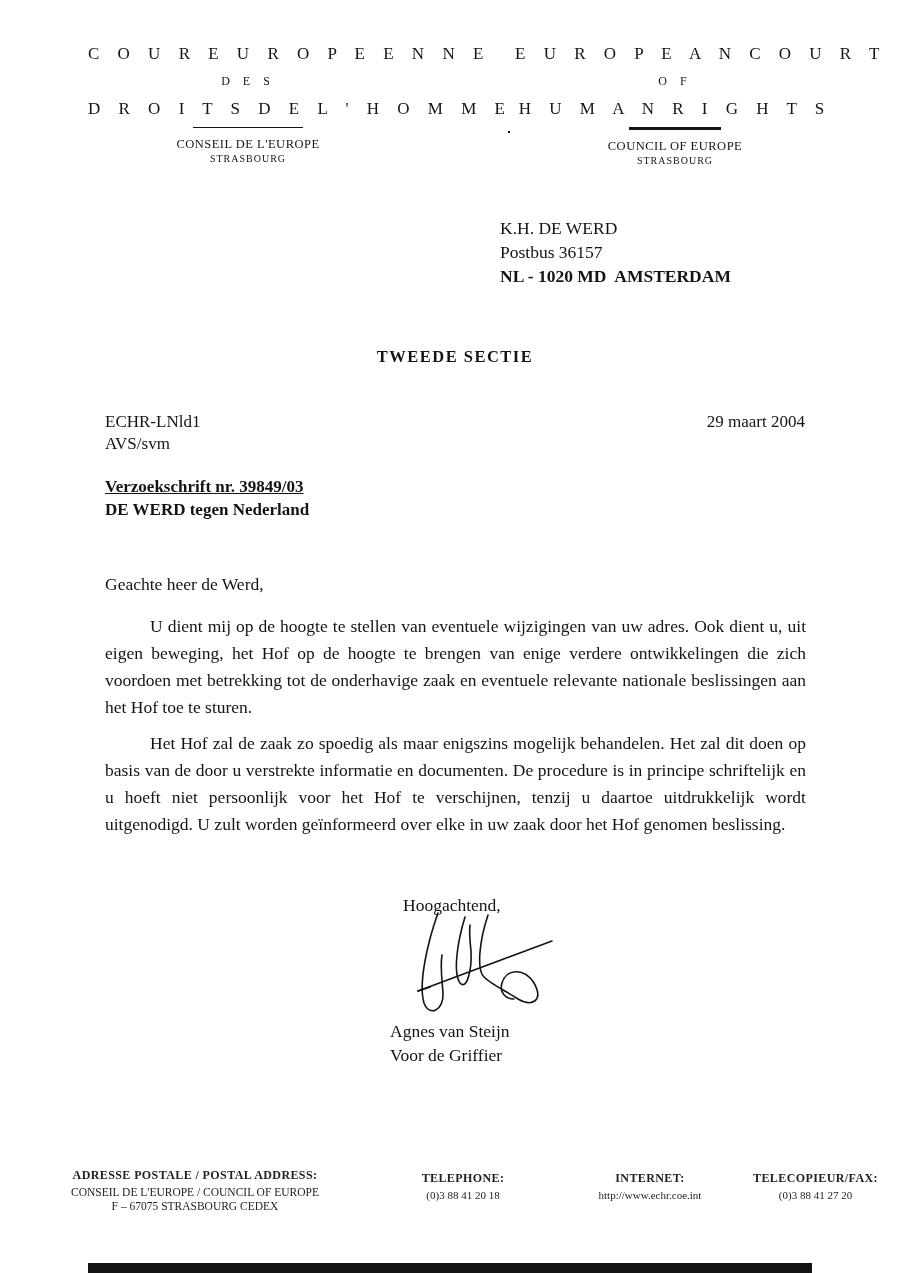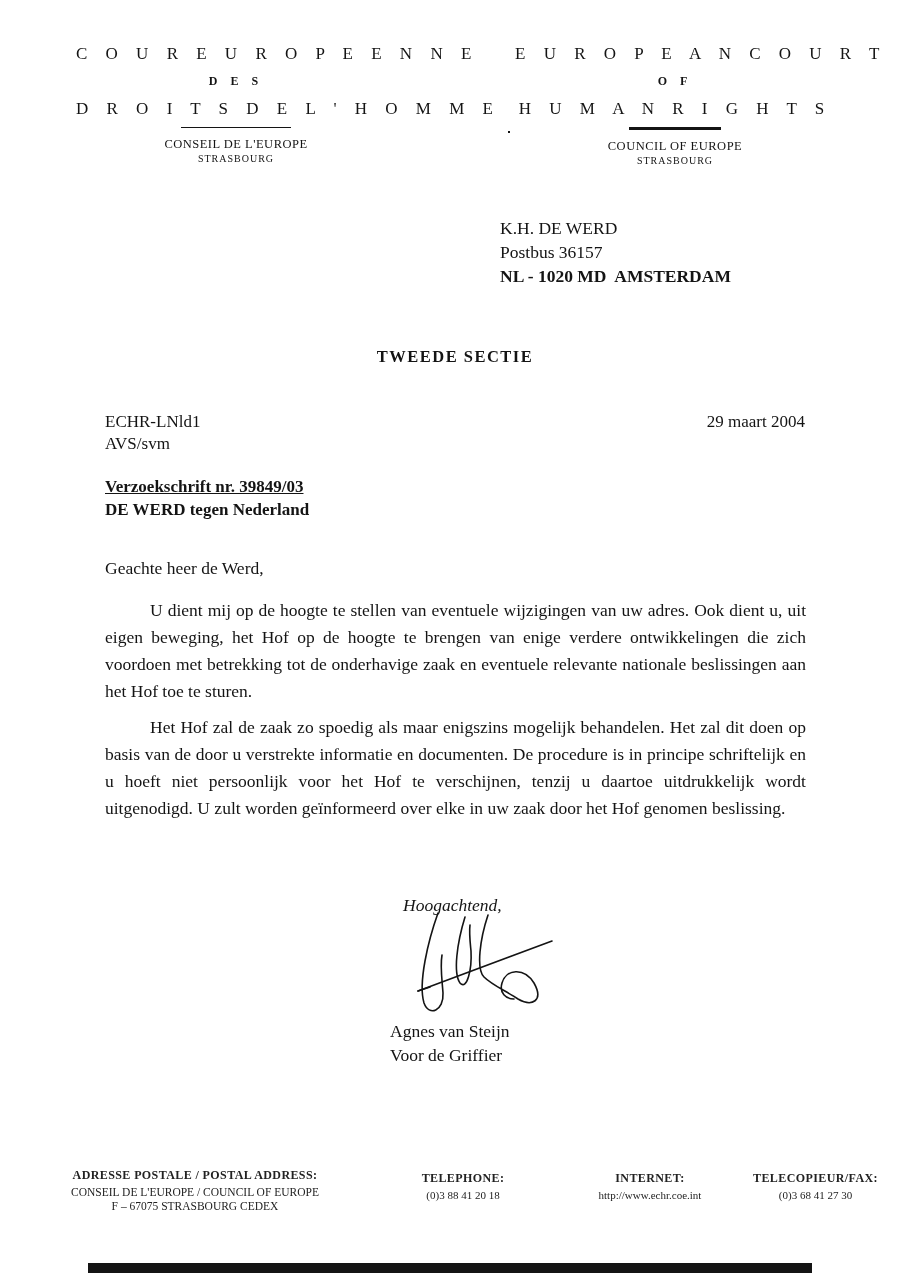--- a/index.html
+++ b/index.html
@@ -16,33 +16,32 @@
     color: #141414;
     font-family: "Liberation Serif", serif;
     overflow: hidden;
   }
   
   .letterhead-block {
     position: absolute;
     top: 45px;
     text-align: center;
   }
-  .lh-left  { left: 76px;  width: 320px; text-align: center; }
+  .lh-left  { left: 88px;  width: 320px; text-align: center; }
   .lh-right { left: 515px; width: 320px; }
   .lh-main {
     font-size: 17px;
     letter-spacing: 7px;
     line-height: 1;
     white-space: nowrap;
   }
   .lh-mid {
     font-size: 12px;
     letter-spacing: 5px;
     margin: 12px 0 11px 0;
-    font-weight: bold;
   }
   .lh-rule {
     width: 110px;
     height: 0;
     border-top: 1.5px solid #141414;
     margin: 10px auto 9px auto;
   }
   .lh-rule.thick { border-top-width: 3px; width: 92px; }
   .lh-sub1 {
     font-size: 12.5px;
@@ -101,34 +100,34 @@
   }
   .case-block .app-no { text-decoration: underline; }
   
   .letter-body {
     position: absolute;
     left: 105px; top: 555px;
     width: 701px;
     font-size: 17.5px;
     line-height: 27px;
   }
-  .salutation { margin: 0 0 15px 0; }
+  .salutation { margin: 16px 0 15px 0; }
   .letter-body p.bp {
     margin: 0 0 9px 0;
     text-indent: 45px;
     text-align: justify;
   }
   
   .closing {
     position: absolute;
     left: 390px; top: 893px;
     font-size: 17.5px;
     line-height: 24px;
   }
-  .valediction { padding-left: 13px; font-style: italic; }
+  .valediction { padding-left: 13px; }
   .signature-wrap {
     position: relative;
     height: 102px;
     width: 180px;
   }
   .signature-wrap svg {
     position: absolute;
     left: 20px; top: -6px;
   }
   
@@ -237,17 +236,17 @@
     <div class="footer-value">(0)3 88 41 20 18</div>
   </div>
 
   <div class="footer-col fc-internet">
     <div class="footer-label">INTERNET:</div>
     <div class="footer-value">http://www.echr.coe.int</div>
   </div>
 
   <div class="footer-col fc-fax">
     <div class="footer-label">TELECOPIEUR/FAX:</div>
-    <div class="footer-value">(0)3 68 41 27 30</div>
+    <div class="footer-value">(0)3 88 41 27 20</div>
   </div>
 
   <div class="scan-edge"></div>
 </div>
 
 </body></html>

